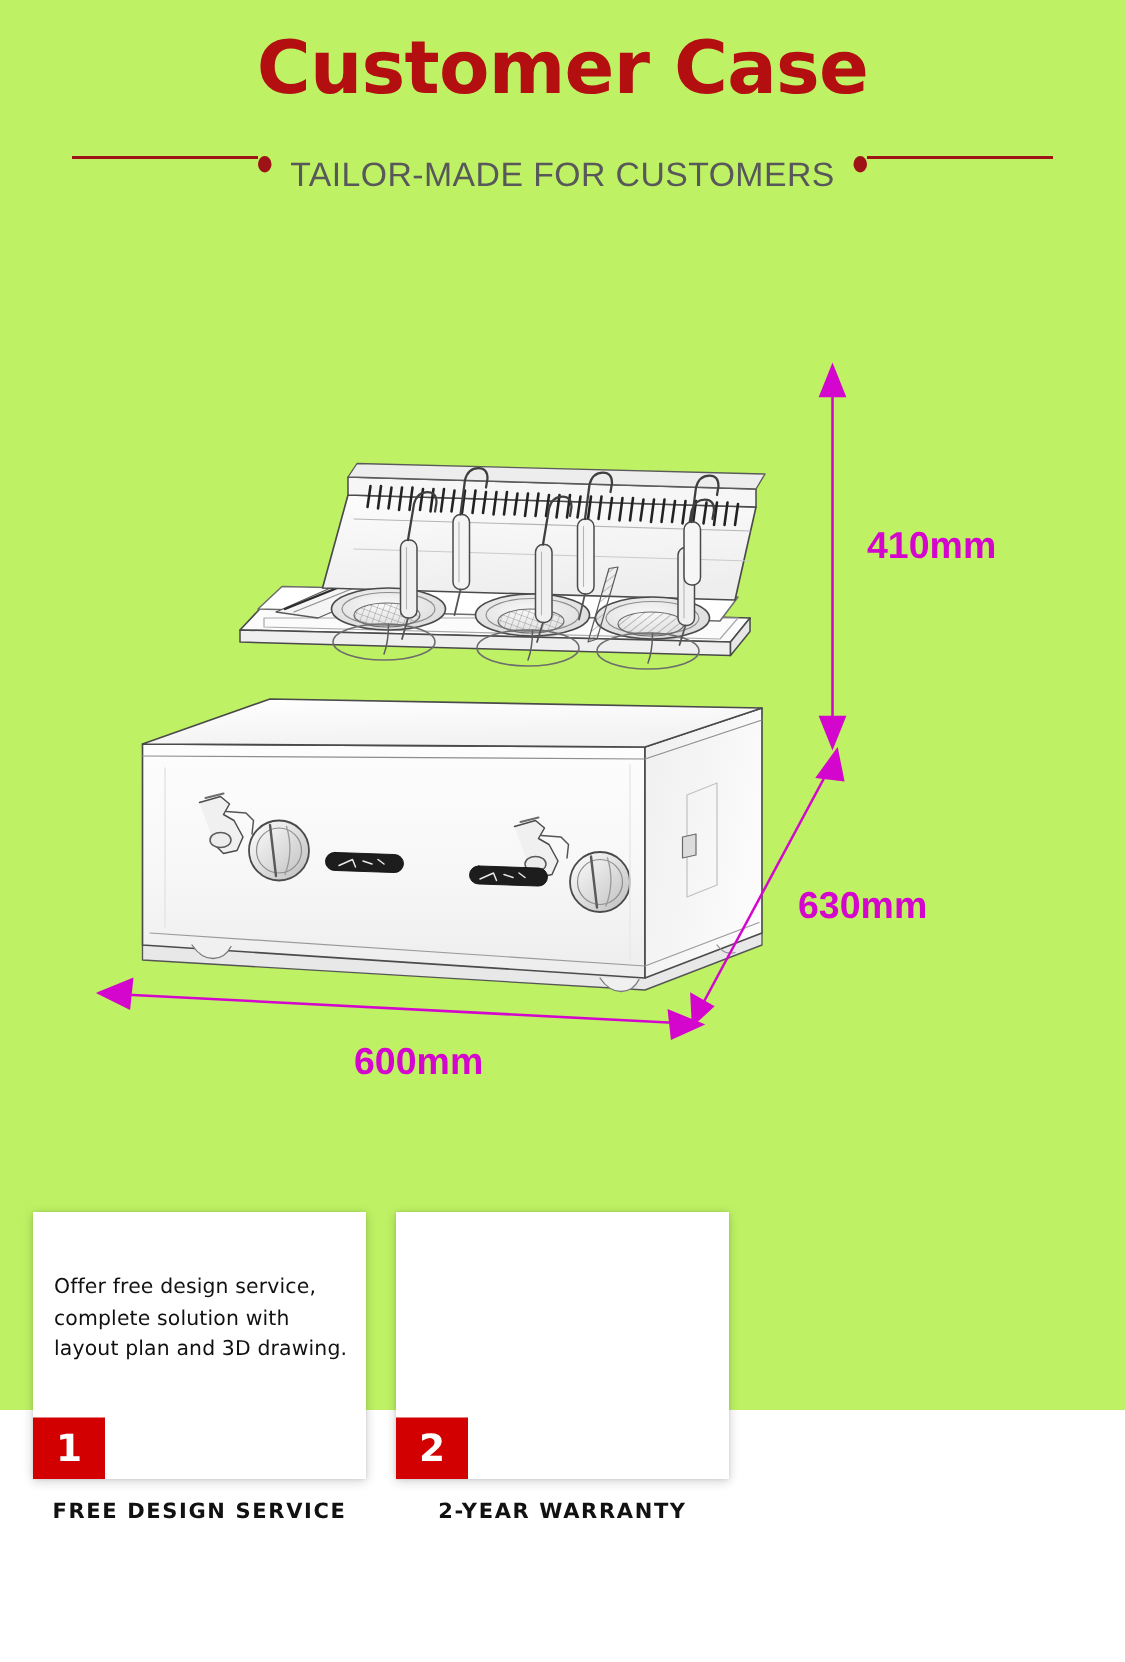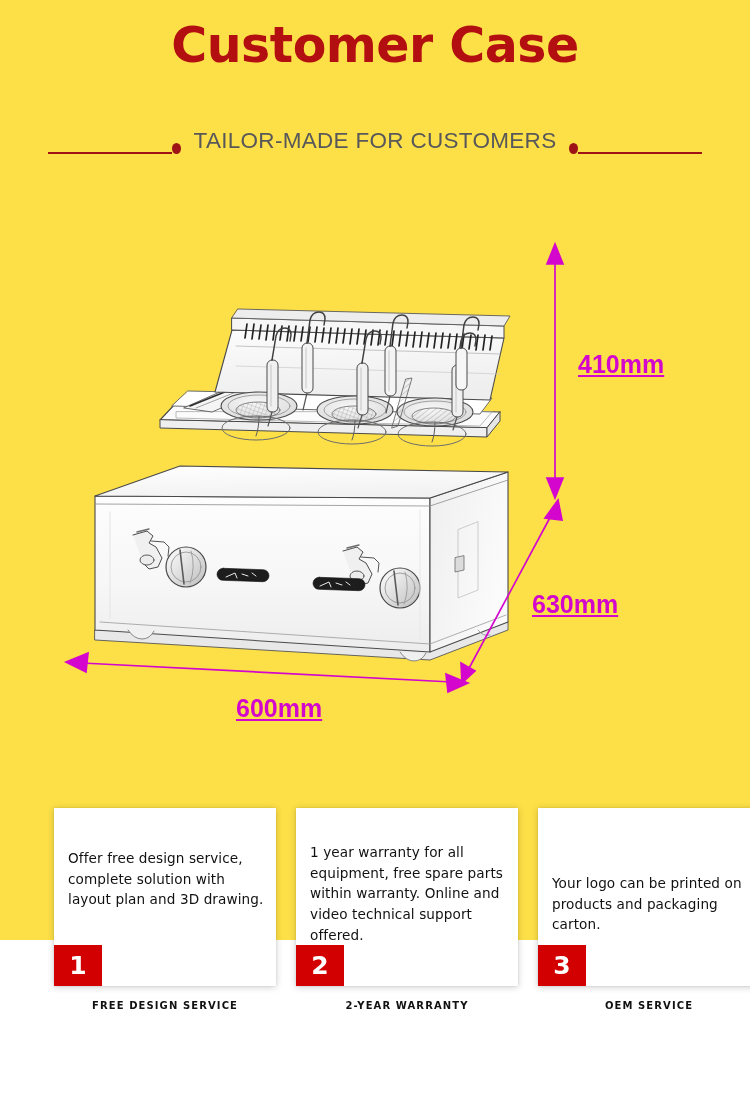--- a/index.html
+++ b/index.html
@@ -7,21 +7,21 @@
     width: 750px;
     height: 1108px;
     background: #ffffff;
     font-family: "Liberation Sans", sans-serif;
     overflow: hidden;
   }
   #page {
     position: relative;
     width: 750px;
     height: 940px;
-    background: #fde047;
+    background: #bef264;
   }
 
   
   .header {
     position: absolute;
     left: 0; top: 0;
     width: 750px;
     height: 160px;
   }
   .main-title {
@@ -31,25 +31,25 @@
     text-align: center;
     font-size: 49px;
     font-weight: bold;
     letter-spacing: -0.5px;
     color: #b30f11;
     font-family: "DejaVu Sans", sans-serif;
     line-height: 1.15;
   }
   .subtitle-row {
     position: absolute;
-    left: 0; top: 116px;
+    left: 0; top: 104px;
     width: 750px;
     height: 38px;
     display: flex;
-    align-items: flex-end;
+    align-items: flex-start;
     justify-content: center;
   }
   .sub-line {
     height: 2px;
     background: #9e1316;
     width: 124px;
   }
   .sub-dot {
     width: 9px;
     height: 11px;
@@ -75,38 +75,36 @@
   }
   .drawing-svg { position: absolute; left: 0; top: 0; }
 
   .dim-label {
     position: absolute;
     color: #d406cd;
     font-weight: bold;
     font-size: 25px;
     font-family: "Liberation Sans", sans-serif;
     white-space: nowrap;
-    text-decoration: underline;
   }
   .dim-h  { left: 578px; top: 190px; }
   .dim-d  { left: 532px; top: 430px; }
   .dim-w  { left: 236px; top: 534px; }
 
   
   .cards {
     position: absolute;
     left: 0; top: 808px;
     width: 750px;
     height: 260px;
   }
   .card-col {
     position: absolute;
     top: 0;
     width: 222px;
-    margin-left: 32px;
   }
   .card-col.c1 { left: 22px; }
   .card-col.c2 { left: 264px; }
   .card-col.c3 { left: 506px; }
 
   .card-box {
     position: relative;
     width: 222px;
     height: 178px;
     background: #ffffff;
@@ -141,21 +139,21 @@
     justify-content: center;
     font-family: "DejaVu Sans", sans-serif;
     padding-bottom: 1px;
   }
   .card-label {
     position: absolute;
     top: 192px;
     left: 0;
     width: 222px;
     text-align: center;
-    font-size: 10px;
+    font-size: 14px;
     font-weight: bold;
     letter-spacing: 1.1px;
     color: #111111;
     font-family: "DejaVu Sans", sans-serif;
     white-space: nowrap;
   }
 </style>
 </head>
 <body>
 
@@ -430,29 +428,21 @@
       <div class="card-box">
         <div class="card-text">Offer free design service,
 complete solution with layout plan and 3D drawing.</div>
         <div class="card-badge">1</div>
       </div>
       <div class="card-label">FREE DESIGN SERVICE</div>
     </div>
 
     <div class="card-col c2">
       <div class="card-box">
-        <div class="card-text">1 year warranty for all equipment, free spare parts within warranty. Online and video technical support offered.</div>
         <div class="card-badge">2</div>
       </div>
       <div class="card-label">2-YEAR WARRANTY</div>
     </div>
 
-    <div class="card-col c3">
-      <div class="card-box">
-        <div class="card-text">Your logo can be printed on products and packaging carton.</div>
-        <div class="card-badge">3</div>
-      </div>
-      <div class="card-label">OEM SERVICE</div>
-    </div>
 
   </div>
 
 </div>
 
 </body></html>

